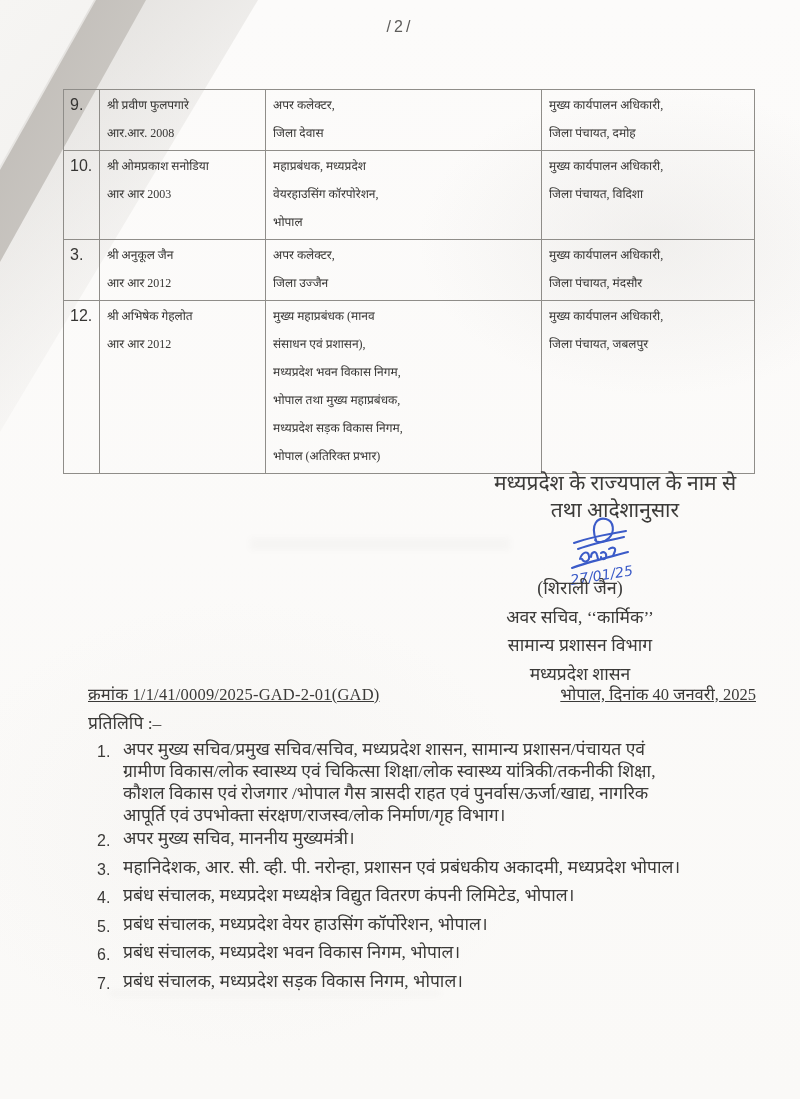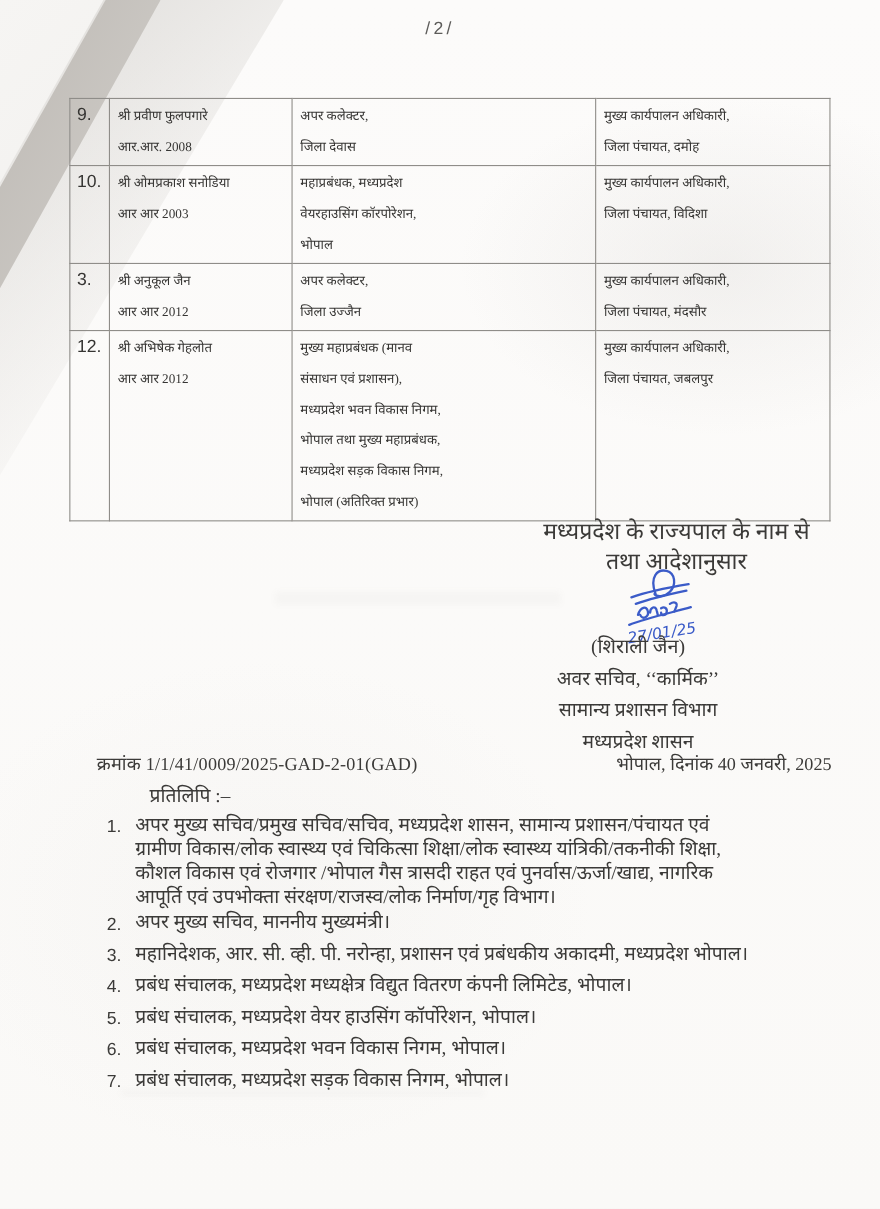--- a/index.html
+++ b/index.html
@@ -71,27 +71,27 @@
 
   .signatory {
     position: absolute; top: 574px; left: 452px; width: 256px;
     text-align: center; font-size: 17.5px; line-height: 28.5px; color: #3b3a38;
   }
   .signatory .name { font-size: 18px; }
 
   .ref-line {
     position: absolute; top: 682px; left: 88px; width: 668px;
     display: flex; justify-content: space-between; align-items: flex-end;
-    font-size: 16.5px; color: #3b3a38;
+    font-size: 16.5px; color: #3b3a38; text-decoration: underline;
   }
   .ref-line .ref-no { letter-spacing: 0.2px; }
 
   .copies-heading {
     position: absolute; top: 710px; left: 88px;
-    font-size: 17.5px; color: #3b3a38; margin-left: 48px;
+    font-size: 17.5px; color: #3b3a38;
   }
 
   .copies-list { position: absolute; top: 738px; left: 97px; width: 662px; }
   .copy-item { display: flex; margin-bottom: 1px; }
   .copy-item .num {
     flex: 0 0 26px; font-size: 16px; line-height: 27.5px; color: #3b3a38;
     font-family: "Liberation Sans", sans-serif;
   }
   .copy-item .txt {
     flex: 1; font-size: 17.5px; line-height: 22px; color: #3b3a38;

